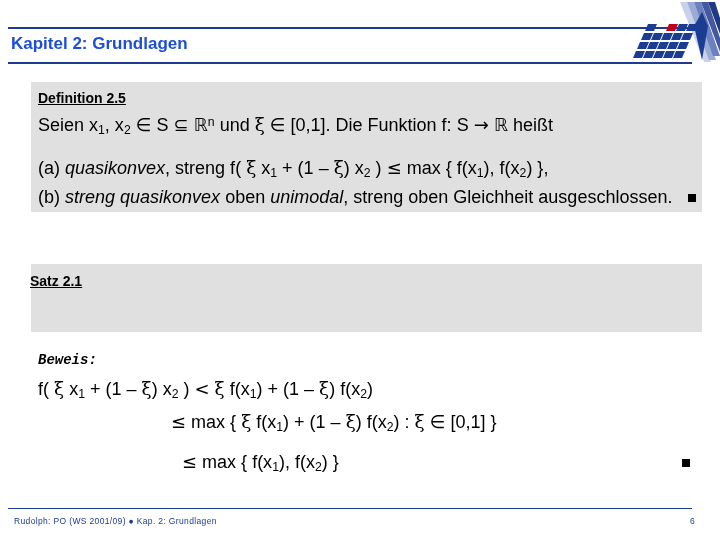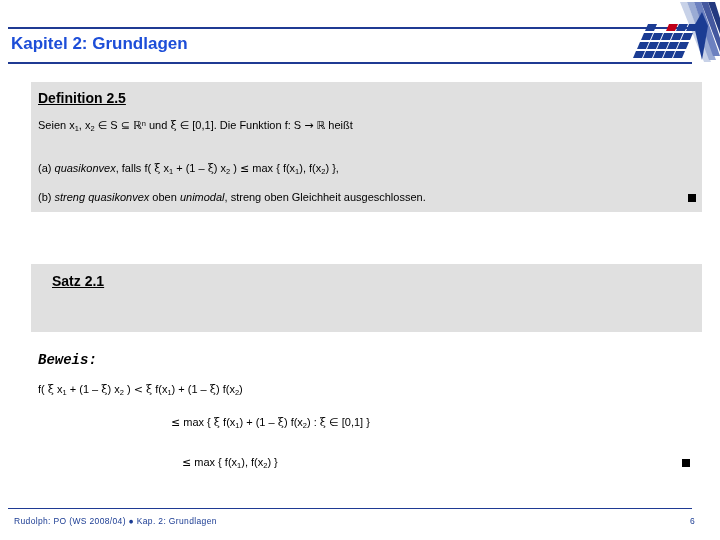--- a/index.html
+++ b/index.html
@@ -75,21 +75,21 @@
     top: 264px;
     width: 671px;
     height: 68px;
     background: #e0e0e0;
   }
 
   .line {
     position: absolute;
     white-space: nowrap;
     color: #000000;
-    font-size: 11px;
+    font-size: 18px;
     line-height: 16px;
   }
   .hdr {
     font-weight: bold;
     text-decoration: underline;
     font-size: 14px;
   }
   b.bi { font-weight: normal; font-style: italic; }
 
   sub {
@@ -206,41 +206,41 @@
     <span class="xi">ξ</span>
     <span class="sym">∈</span>
     <span>[0,1]. Die Funktion f: S</span>
     <span class="sym">→</span>
     <span class="bb-r">ℝ</span>
     <span>heißt</span>
   </div>
 
   <div class="line" style="left:38px; top:160px;">
     <span>(a)</span>
-    <b class="bi">quasikonvex</b><span>, falls f(</span>
+    <b class="bi">quasikonvex</b><span>, streng f(</span>
     <span class="xi">ξ</span>
     <span>x</span><sub>1</sub>
     <span>+ (1 –</span>
     <span class="xi">ξ</span><span>) x</span><sub>2</sub>
     <span>)</span>
     <span class="sym">≤</span>
     <span>max { f(x</span><sub>1</sub><span>), f(x</span><sub>2</sub><span>) },</span>
   </div>
 
   <div class="line" style="left:38px; top:189px;">
     <span>(b)</span>
     <b class="bi">streng quasikonvex</b>
     <span>oben</span>
     <b class="bi">unimodal</b><span>, streng oben Gleichheit ausgeschlossen.</span>
   </div>
   <span class="qed" style="position:absolute; left:688px; top:194px;"></span>
 
   <div class="satz-box"></div>
 
-  <div class="line hdr" style="left:52px; top:273px;">Satz 2.1</div>
+  <div class="line hdr" style="left:30px; top:273px;">Satz 2.1</div>
 
 
   <div class="line" style="left:38px; top:352px; font-weight:bold; font-style:italic; font-size:14px;font-family:Liberation Mono, monospace;">Beweis:</div>
 
   <div class="line" style="left:38px; top:381px;">
     <span>f(</span>
     <span class="xi">ξ</span>
     <span>x</span><sub>1</sub>
     <span>+ (1 –</span>
     <span class="xi">ξ</span><span>) x</span><sub>2</sub>
@@ -262,16 +262,16 @@
     <span>[0,1] }</span>
   </div>
 
   <div class="line" style="left:182px; top:454px;">
     <span class="sym">≤</span>
     <span>max { f(x</span><sub>1</sub><span>), f(x</span><sub>2</sub><span>) }</span>
   </div>
   <span class="qed" style="position:absolute; left:682px; top:459px;"></span>
 
   <div class="footer-rule"></div>
-  <div class="footer-text">Rudolph: PO (WS 2008/04)  ●  Kap. 2: Grundlagen</div>
+  <div class="footer-text">Rudolph: PO (WS 2001/09)  ●  Kap. 2: Grundlagen</div>
   <div class="footer-page">6</div>
 
 </div>
 
 </body></html>

